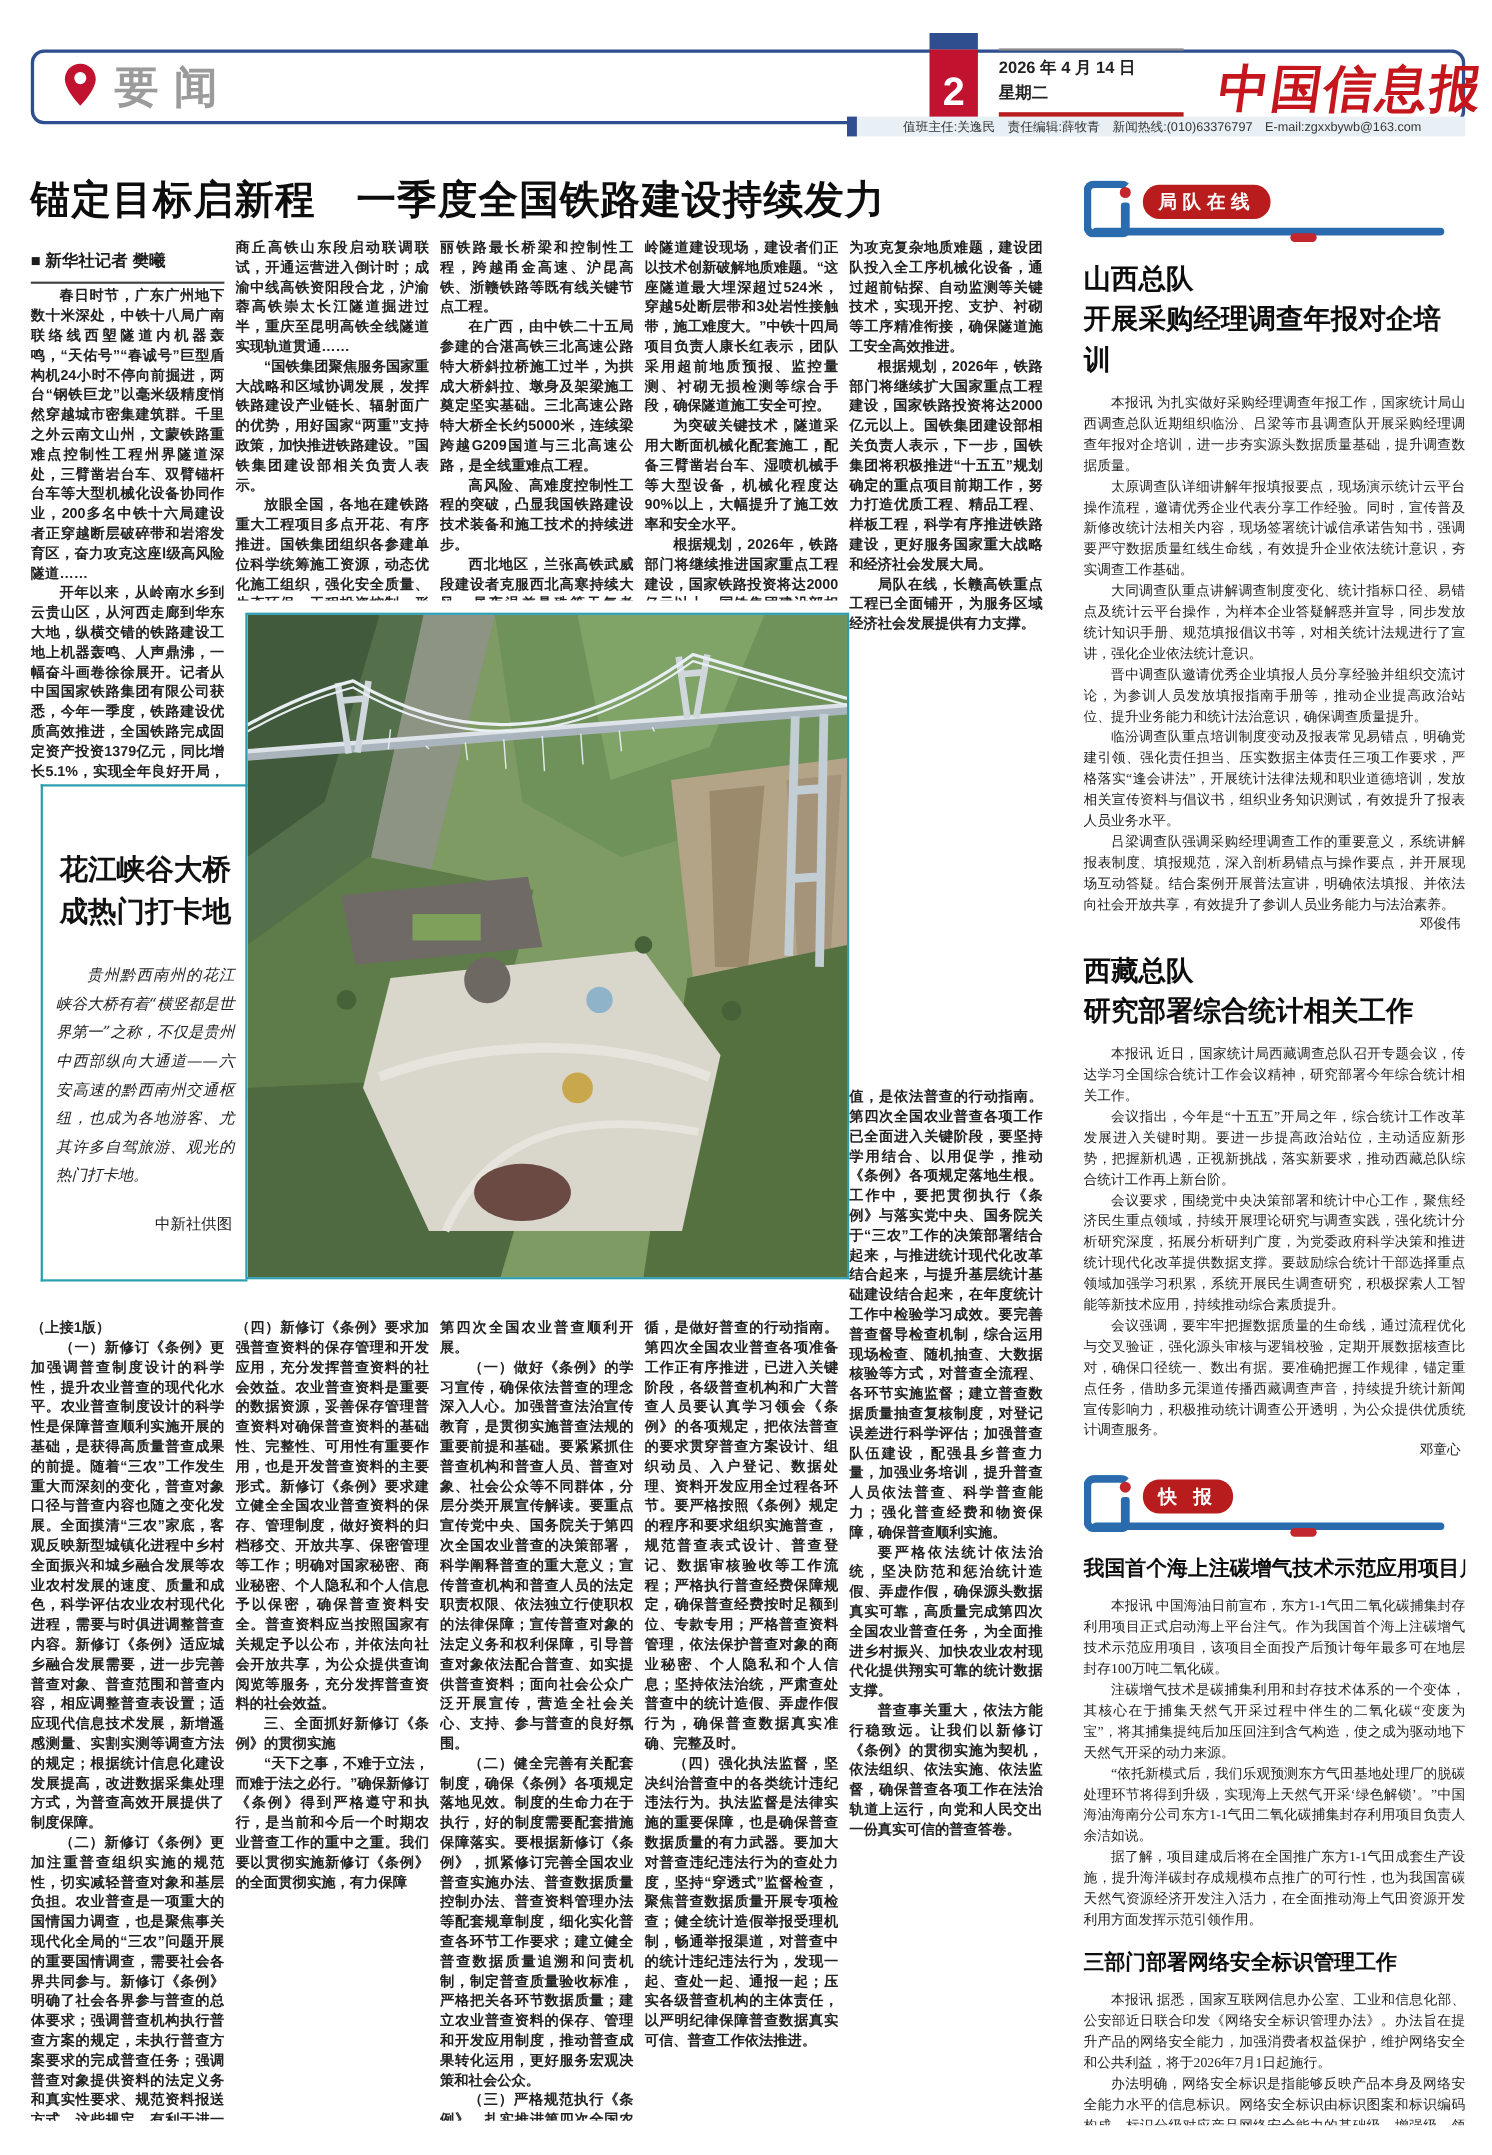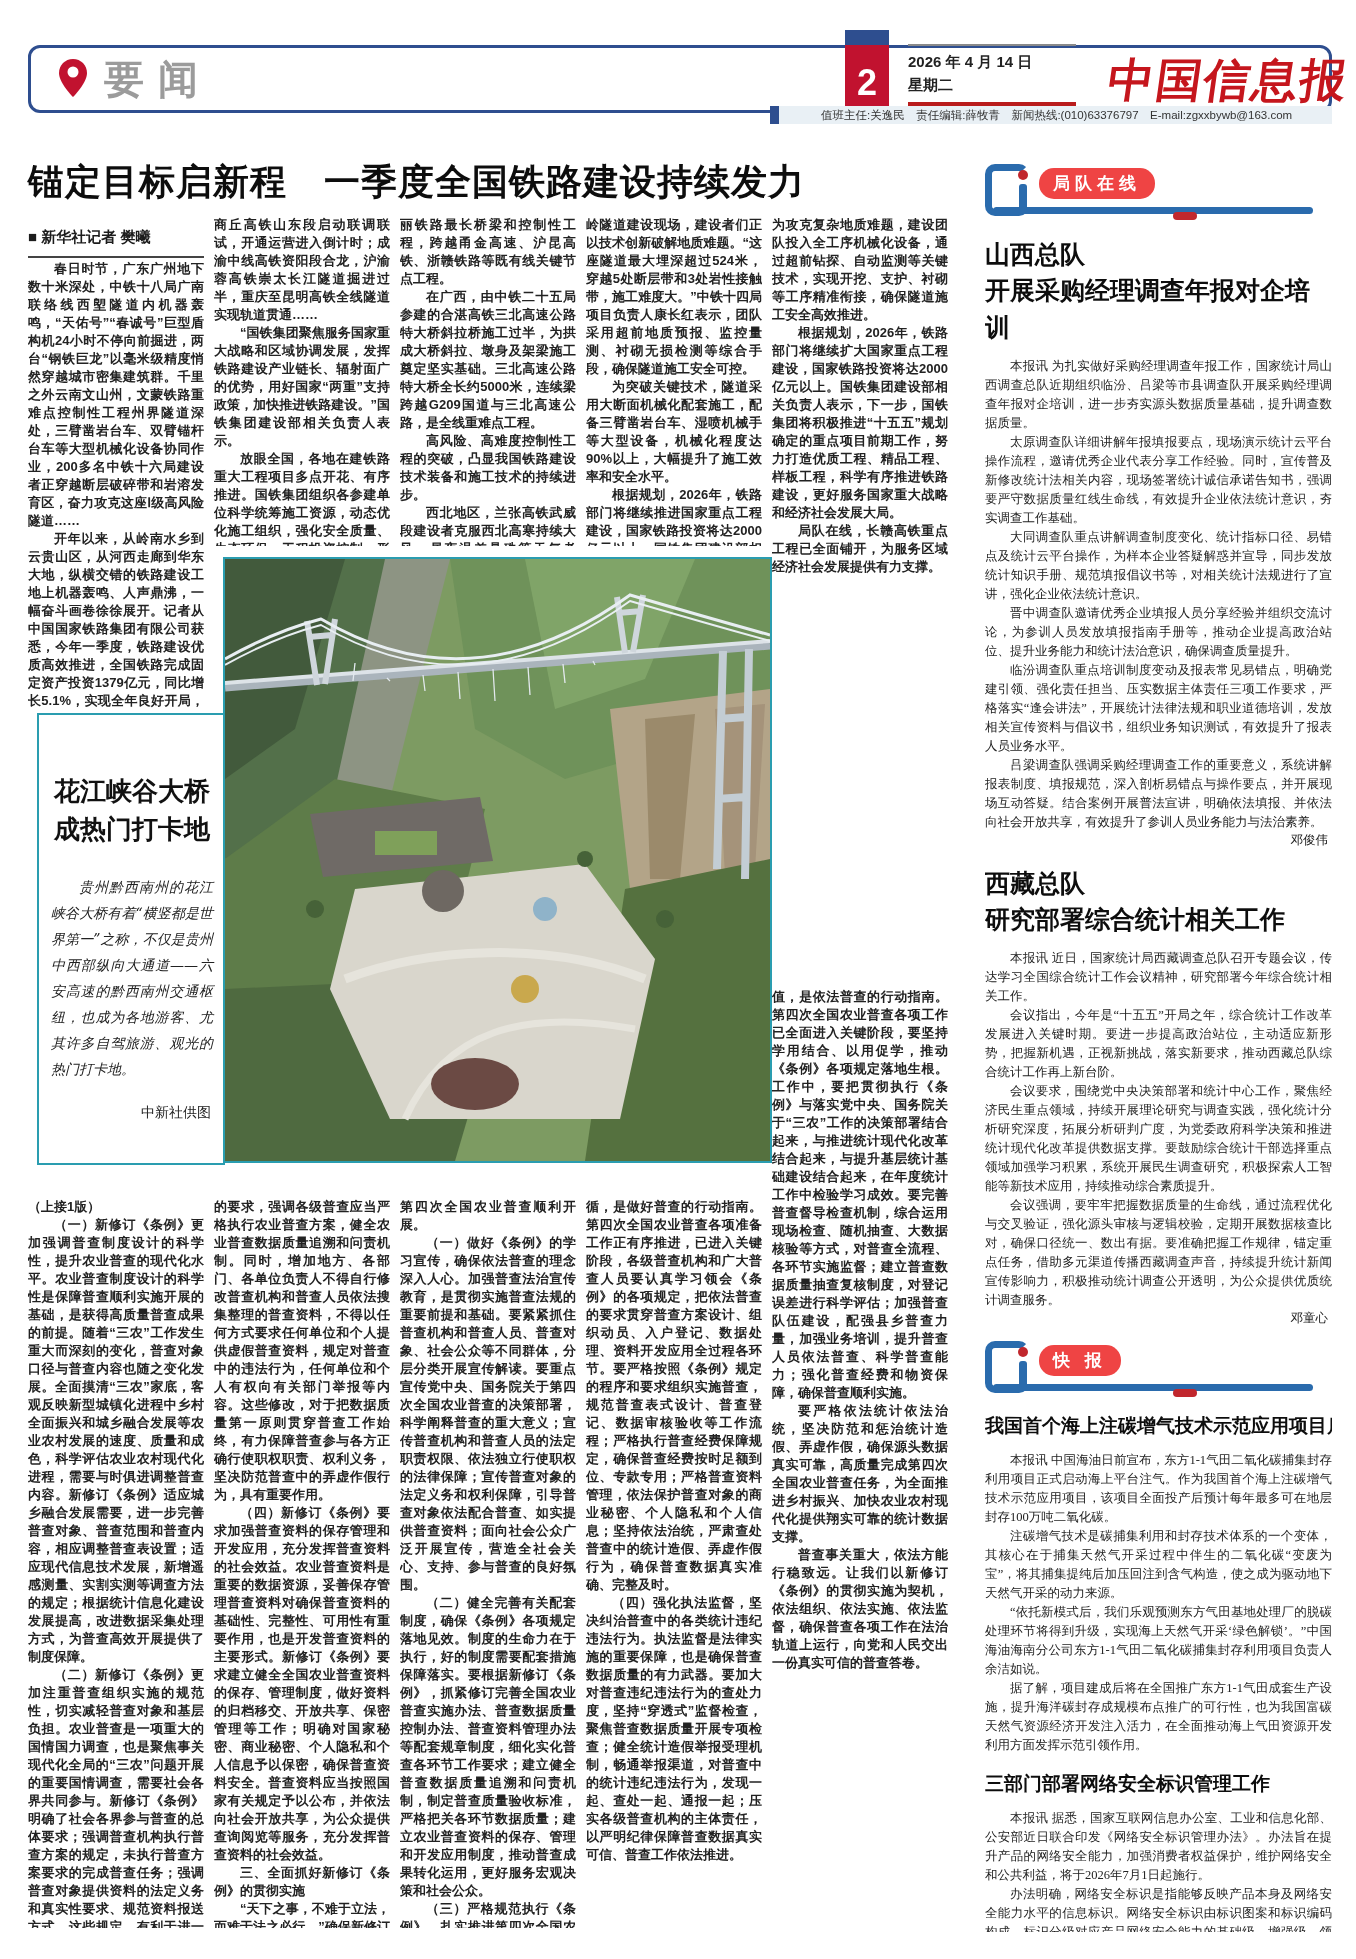--- a/index.html
+++ b/index.html
@@ -56,21 +56,21 @@
   .feat-photo svg{display:block;width:100%;height:100%;}
   
   .sidebar{position:absolute;left:985px;top:150px;width:347px;height:1782px;overflow:hidden;}
   .sidebar::before{content:"";position:absolute;left:-21px;top:10px;bottom:10px;border-left:1px solid #cfcfcf;}
   .ci-logo{position:relative;height:58px;margin-top:12px;}
   .ci-logo .tail{position:absolute;left:8px;bottom:6px;width:320px;height:7px;background:#2a6bad;border-radius:4px;}
   .ci-logo .cshape{position:absolute;left:0;top:2px;width:30px;height:38px;border:7px solid #2a6bad;
       border-radius:10px;border-right-color:transparent;}
   .ci-logo .istem{position:absolute;left:34px;top:22px;width:8px;height:26px;background:#2a6bad;border-radius:3px;}
   .ci-logo .idot{position:absolute;left:33px;top:8px;width:10px;height:10px;background:#c1272d;border-radius:50%;}
-  .ci-logo .label{position:absolute;left:54px;top:6px;background:#ef4444;color:#fff;font-weight:bold;
+  .ci-logo .label{position:absolute;left:54px;top:6px;background:#b91c1c;color:#fff;font-weight:bold;
       font-size:17px;letter-spacing:5px;padding:4px 14px;border-radius:15px;}
   .ci-logo .dash{position:absolute;left:188px;bottom:0px;width:24px;height:8px;background:#c1272d;border-radius:4px;}
   .sb-title{font-size:25px;font-weight:900;color:#0d0d0d;line-height:1.45;margin-top:16px;}
   .sb-body{margin-top:12px;font-size:12.5px;line-height:19px;text-align:justify;color:#222;}
   .sb-body p{margin:0;text-indent:2em;font-family:Liberation Serif, serif;}
   .sb-author{text-align:right;font-size:12.5px;color:#222;margin:0 4px 6px 0;}
   .kb-title{font-size:19px;font-weight:900;color:#0d0d0d;margin-top:16px;white-space:nowrap;}
 </style>
 </head>
 <body>
@@ -193,21 +193,20 @@
         <path d="M498,92 L492,310 M524,90 L520,320 M493,160 L522,158 M492,240 L521,238" stroke="#c3cdd4" stroke-width="8" fill="none"></path>
       </svg>
     </div>
 
     <div class="col b1 notefirst">
         <p>（上接1版）</p>
         <p>（一）新修订《条例》更加强调普查制度设计的科学性，提升农业普查的现代化水平。农业普查制度设计的科学性是保障普查顺利实施开展的基础，是获得高质量普查成果的前提。随着“三农”工作发生重大而深刻的变化，普查对象口径与普查内容也随之变化发展。全面摸清“三农”家底，客观反映新型城镇化进程中乡村全面振兴和城乡融合发展等农业农村发展的速度、质量和成色，科学评估农业农村现代化进程，需要与时俱进调整普查内容。新修订《条例》适应城乡融合发展需要，进一步完善普查对象、普查范围和普查内容，相应调整普查表设置；适应现代信息技术发展，新增遥感测量、实割实测等调查方法的规定；根据统计信息化建设发展提高，改进数据采集处理方式，为普查高效开展提供了制度保障。</p>
         <p>（二）新修订《条例》更加注重普查组织实施的规范性，切实减轻普查对象和基层负担。农业普查是一项重大的国情国力调查，也是聚焦事关现代化全局的“三农”问题开展的重要国情调查，需要社会各界共同参与。新修订《条例》明确了社会各界参与普查的总体要求；强调普查机构执行普查方案的规定，未执行普查方案要求的完成普查任务；强调普查对象提供资料的法定义务和真实性要求、规范资料报送方式。这些规定，有利于进一步提高普查工作的社会参与度，规范普查工作流程，避免给普查对象和基层增加不必要的负担。</p>
       </div>
     <div class="col b2 cont">
-        <p>的要求，强调各级普查应当严格执行农业普查方案，健全农业普查数据质量追溯和问责机制。同时，增加地方、各部门、各单位负责人不得自行修改普查机构和普查人员依法搜集整理的普查资料，不得以任何方式要求任何单位和个人提供虚假普查资料，规定对普查中的违法行为，任何单位和个人有权向有关部门举报等内容。这些修改，对于把数据质量第一原则贯穿普查工作始终，有力保障普查参与各方正确行使职权职责、权利义务，坚决防范普查中的弄虚作假行为，具有重要作用。</p>
         <p>（四）新修订《条例》要求加强普查资料的保存管理和开发应用，充分发挥普查资料的社会效益。农业普查资料是重要的数据资源，妥善保存管理普查资料对确保普查资料的基础性、完整性、可用性有重要作用，也是开发普查资料的主要形式。新修订《条例》要求建立健全全国农业普查资料的保存、管理制度，做好资料的归档移交、开放共享、保密管理等工作；明确对国家秘密、商业秘密、个人隐私和个人信息予以保密，确保普查资料安全。普查资料应当按照国家有关规定予以公布，并依法向社会开放共享，为公众提供查询阅览等服务，充分发挥普查资料的社会效益。</p>
         <p>三、全面抓好新修订《条例》的贯彻实施</p>
         <p>“天下之事，不难于立法，而难于法之必行。”确保新修订《条例》得到严格遵守和执行，是当前和今后一个时期农业普查工作的重中之重。我们要以贯彻实施新修订《条例》的全面贯彻实施，有力保障</p>
       </div>
     <div class="col b3 cont">
         <p>第四次全国农业普查顺利开展。</p>
         <p>（一）做好《条例》的学习宣传，确保依法普查的理念深入人心。加强普查法治宣传教育，是贯彻实施普查法规的重要前提和基础。要紧紧抓住普查机构和普查人员、普查对象、社会公众等不同群体，分层分类开展宣传解读。要重点宣传党中央、国务院关于第四次全国农业普查的决策部署，科学阐释普查的重大意义；宣传普查机构和普查人员的法定职责权限、依法独立行使职权的法律保障；宣传普查对象的法定义务和权利保障，引导普查对象依法配合普查、如实提供普查资料；面向社会公众广泛开展宣传，营造全社会关心、支持、参与普查的良好氛围。</p>
         <p>（二）健全完善有关配套制度，确保《条例》各项规定落地见效。制度的生命力在于执行，好的制度需要配套措施保障落实。要根据新修订《条例》，抓紧修订完善全国农业普查实施办法、普查数据质量控制办法、普查资料管理办法等配套规章制度，细化实化普查各环节工作要求；建立健全普查数据质量追溯和问责机制，制定普查质量验收标准，严格把关各环节数据质量；建立农业普查资料的保存、管理和开发应用制度，推动普查成果转化运用，更好服务宏观决策和社会公众。</p>
         <p>（三）严格规范执行《条例》，扎实推进第四次全国农业普查各项工作。《条例》是开展农业普查工作的基本制度遵循</p>
       </div>

